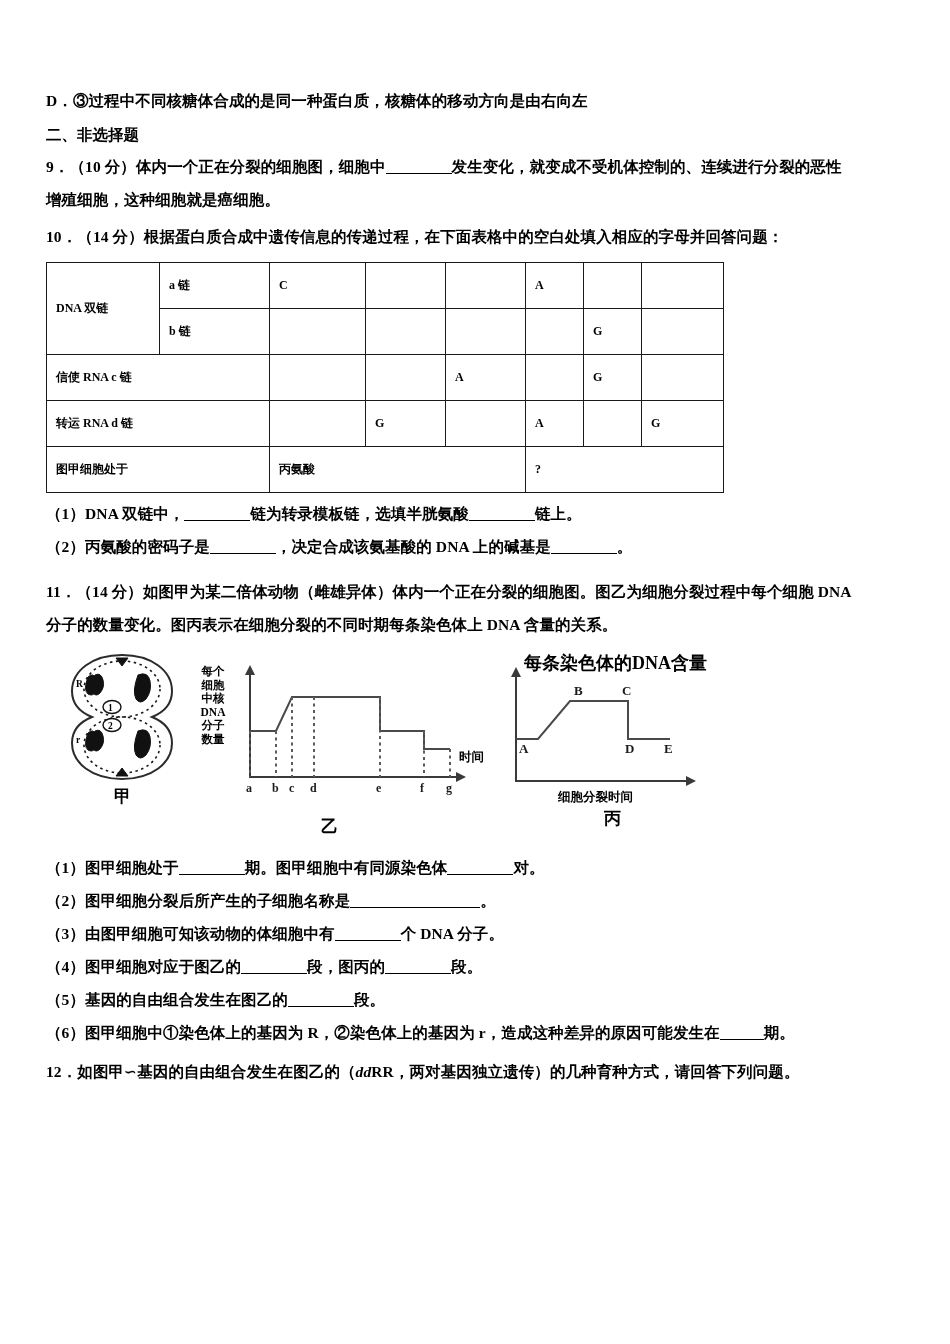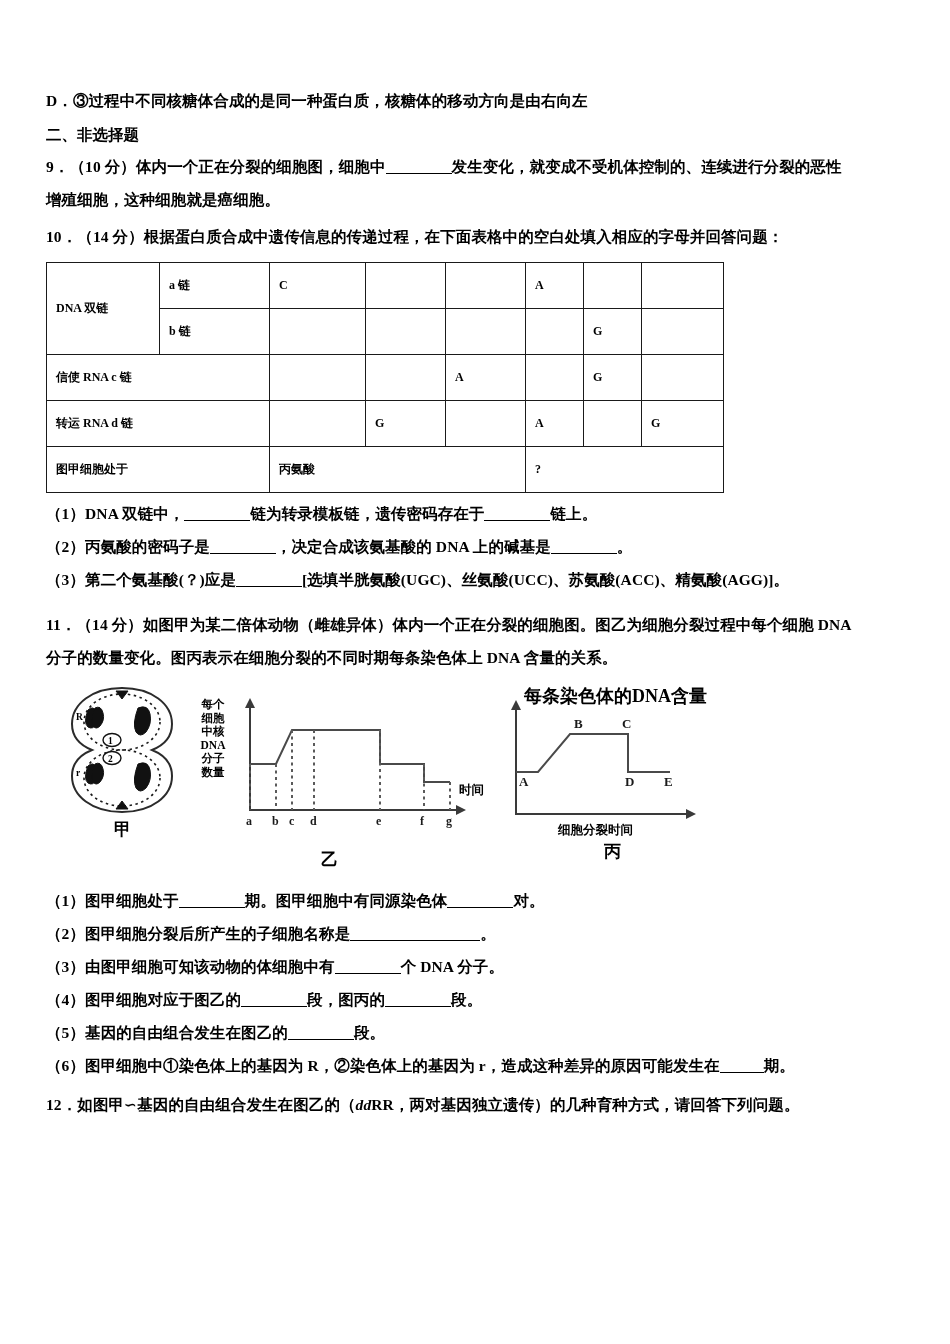--- a/index.html
+++ b/index.html
@@ -229,27 +229,24 @@
     </tr>
     <tr>
       <td colspan="2">图甲细胞处于</td>
       <td colspan="3">丙氨酸</td>
       <td colspan="3">?</td>
     </tr>
   </tbody>
       </table>
 
   <div class="qline">
-    <span>（1）</span><span>DNA 双链中，</span><span class="blank-m"></span><span>链为转录模板链，遗传密码存在于</span><span class="blank-m"></span><span>链上。</span>
+    <span>（1）</span><span>DNA 双链中，</span><span class="blank-m"></span><span>链为转录模板链，选填半胱氨酸</span><span class="blank-m"></span><span>链上。</span>
   </div>
   <div class="qline">
     <span>（2）</span><span>丙氨酸的密码子是</span><span class="blank-m"></span><span>，决定合成该氨基酸的 DNA 上的碱基是</span><span class="blank-m"></span><span>。</span>
-  </div>
-  <div class="qline">
-    <span>（3）</span><span>第二个氨基酸(？)应是</span><span class="blank-m"></span><span>[选填半胱氨酸(UGC)、丝氨酸(UCC)、苏氨酸(ACC)、精氨酸(AGG)]。</span>
   </div>
 
   <div class="qline" style="margin-top:12px;">
     <span class="qnum">11．</span><span>（14 分）</span><span>如图甲为某二倍体动物（雌雄异体）体内一个正在分裂的细胞图。图乙为细胞分裂过程中每个细胞 DNA</span>
   </div>
   <div class="qline">
     <span>分子的数量变化。图丙表示在细胞分裂的不同时期每条染色体上 DNA 含量的关系。</span>
   </div>
 
   <div class="figs">

